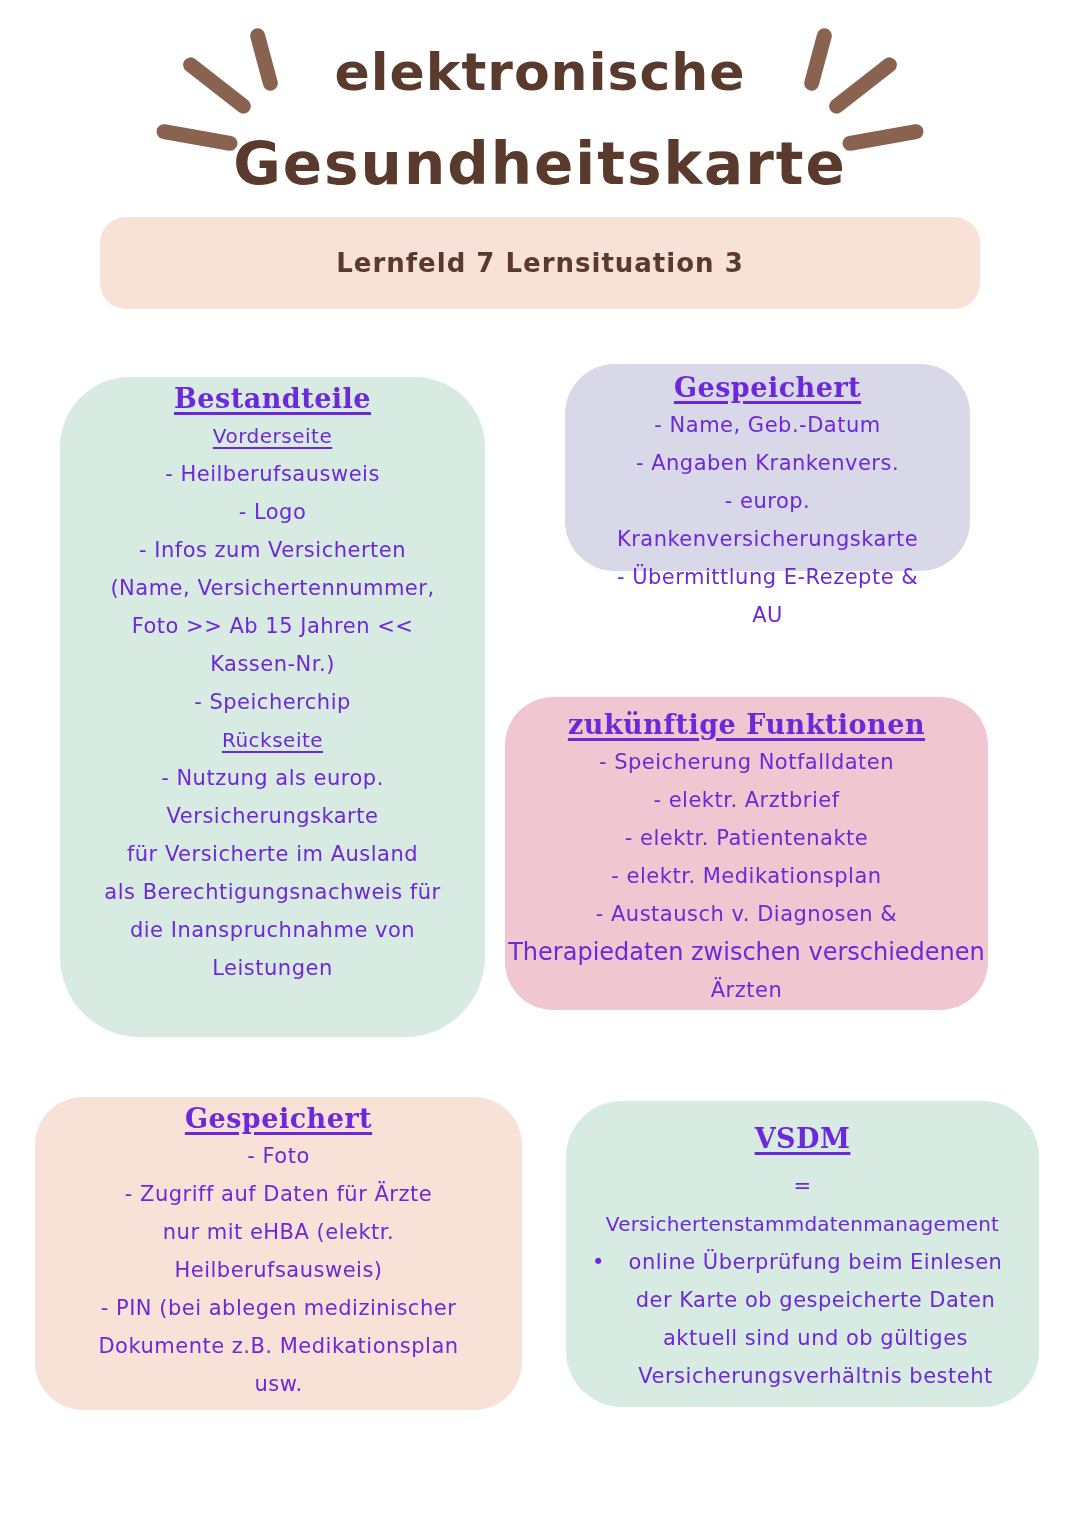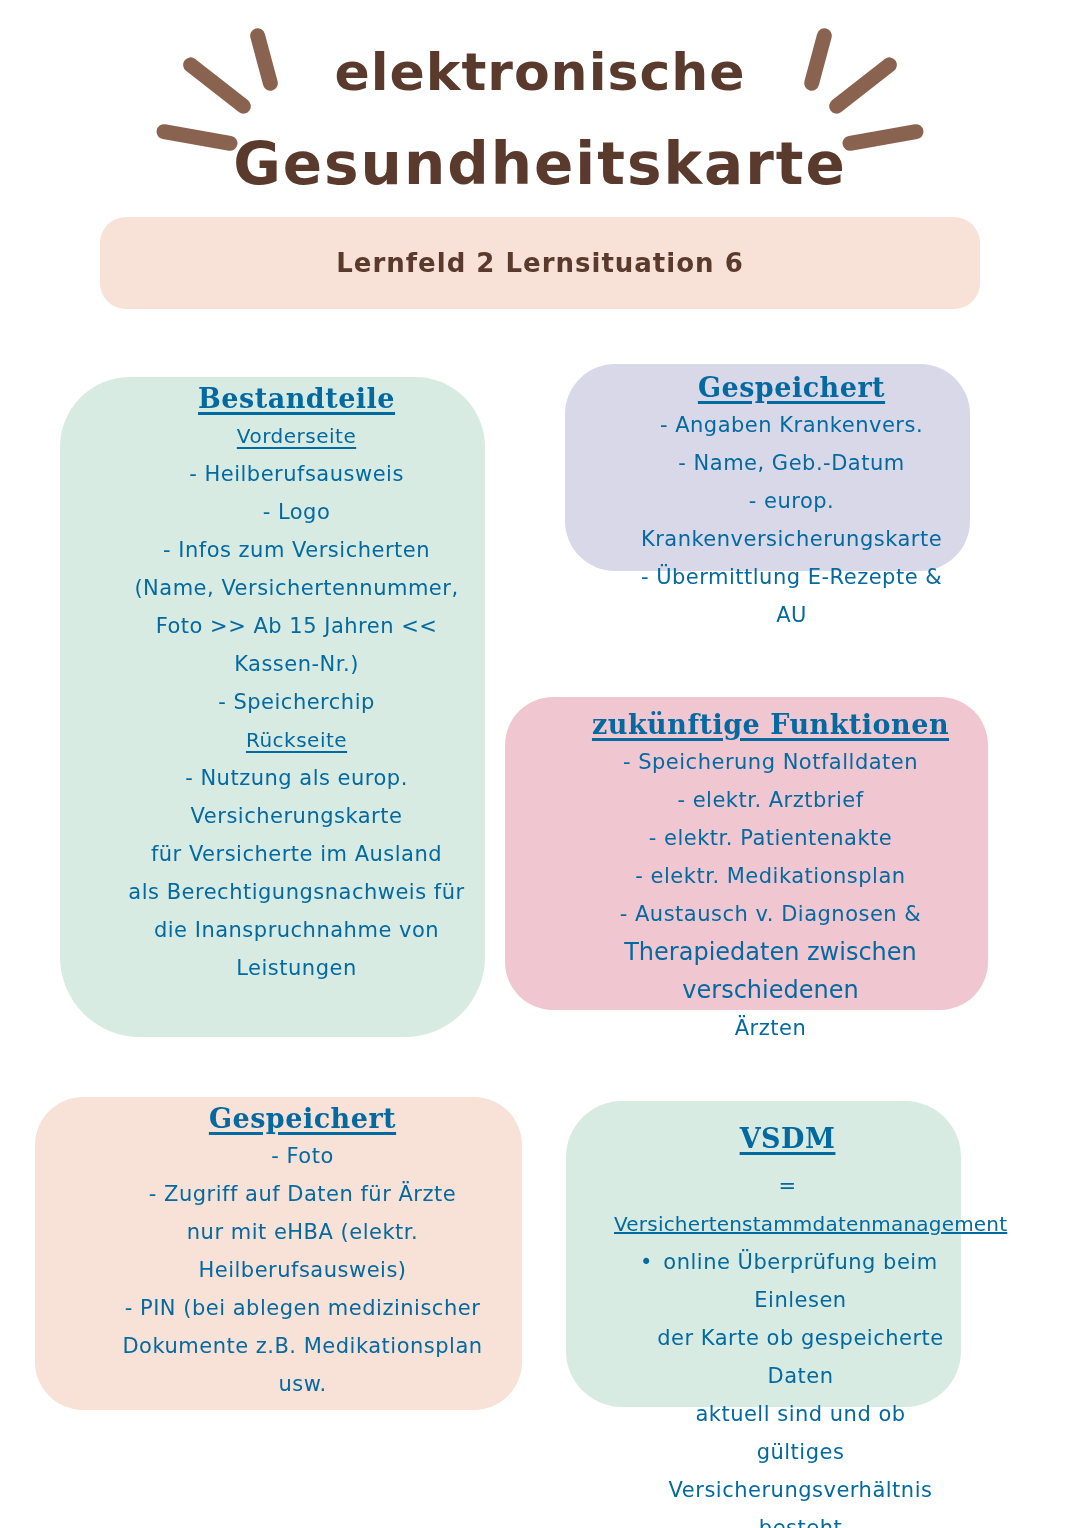--- a/index.html
+++ b/index.html
@@ -50,25 +50,24 @@
       font-size: 26px;
       font-weight: bold;
       color: #5a3a2c;
       letter-spacing: 1px;
     }
 
     .card {
       position: absolute;
       box-sizing: border-box;
       text-align: center;
-      color: #0369a1;
+      color: #6d28d9;
       font-size: 21px;
       line-height: 38px;
       letter-spacing: 0.5px;
-      padding-left: 48px;
     }
     .card .heading {
       font-family: "DejaVu Serif", serif;
       font-weight: bold;
       font-size: 27px;
       text-decoration: underline;
       text-decoration-thickness: 3px;
       text-underline-offset: 4px;
       line-height: 36px;
       display: block;
@@ -116,21 +115,21 @@
       top: 1097px;
       width: 487px;
       height: 313px;
       background: #f8e1d6;
       border-radius: 48px;
       padding-top: 4px;
     }
     .card-vsdm {
       left: 566px;
       top: 1101px;
-      width: 395px;
+      width: 473px;
       height: 306px;
       background: #d8ebe2;
       border-radius: 56px;
       padding-top: 20px;
     }
     .card-vsdm .heading { margin-bottom: 10px; }
     .card-vsdm .bullet-block {
       text-align: center;
       position: relative;
       padding-left: 34px;
@@ -150,21 +149,21 @@
 <div class="ray" style="left:156px; top:130px; width:82px; transform: rotate(10deg);"></div>
 
 <div class="ray" style="left:786px; top:52px; width:64px; transform: rotate(-75deg);"></div>
 <div class="ray" style="left:822px; top:78px; width:82px; transform: rotate(-38deg);"></div>
 <div class="ray" style="left:842px; top:130px; width:82px; transform: rotate(-10deg);"></div>
 
 <div class="title title-1">elektronische</div>
 <div class="title title-2">Gesundheitskarte</div>
 
 <div class="banner">
-  <span>Lernfeld 2 Lernsituation 6</span>
+  <span>Lernfeld 7 Lernsituation 3</span>
 </div>
 
 <div class="card card-bestandteile">
   <span class="heading">Bestandteile</span>
   <span class="subheading">Vorderseite</span>
   <span class="line">- Heilberufsausweis</span>
   <span class="line">- Logo</span>
   <span class="line">- Infos zum Versicherten</span>
   <span class="line">(Name, Versichertennummer,</span>
   <span class="line">Foto &gt;&gt; Ab 15 Jahren &lt;&lt;</span>
@@ -174,22 +173,22 @@
   <span class="line">- Nutzung als europ.</span>
   <span class="line">Versicherungskarte</span>
   <span class="line">für Versicherte im Ausland</span>
   <span class="line">als Berechtigungsnachweis für</span>
   <span class="line">die Inanspruchnahme von</span>
   <span class="line">Leistungen</span>
 </div>
 
 <div class="card card-gespeichert">
   <span class="heading">Gespeichert</span>
+  <span class="line">- Name, Geb.-Datum</span>
   <span class="line">- Angaben Krankenvers.</span>
-  <span class="line">- Name, Geb.-Datum</span>
   <span class="line">- europ.</span>
   <span class="line">Krankenversicherungskarte</span>
   <span class="line">- Übermittlung E-Rezepte &amp;</span>
   <span class="line">AU</span>
 </div>
 
 <div class="card card-zukunft">
   <span class="heading">zukünftige Funktionen</span>
   <span class="line">- Speicherung Notfalldaten</span>
   <span class="line">- elektr. Arztbrief</span>
@@ -207,21 +206,21 @@
   <span class="line">nur mit eHBA (elektr.</span>
   <span class="line">Heilberufsausweis)</span>
   <span class="line">- PIN (bei ablegen medizinischer</span>
   <span class="line">Dokumente z.B. Medikationsplan</span>
   <span class="line">usw.</span>
 </div>
 
 <div class="card card-vsdm">
   <span class="heading">VSDM</span>
   <span class="line">=</span>
-  <span class="line" style="font-size:20px; letter-spacing:0.2px;text-decoration:underline;">Versichertenstammdatenmanagement</span>
+  <span class="line" style="font-size:20px; letter-spacing:0.2px;">Versichertenstammdatenmanagement</span>
   <div class="bullet-block">
     <span class="bullet-dot">•</span>
     <span class="line">online Überprüfung beim Einlesen</span>
     <span class="line">der Karte ob gespeicherte Daten</span>
     <span class="line">aktuell sind und ob gültiges</span>
     <span class="line">Versicherungsverhältnis besteht</span>
   </div>
 </div>
 
 </body></html>

